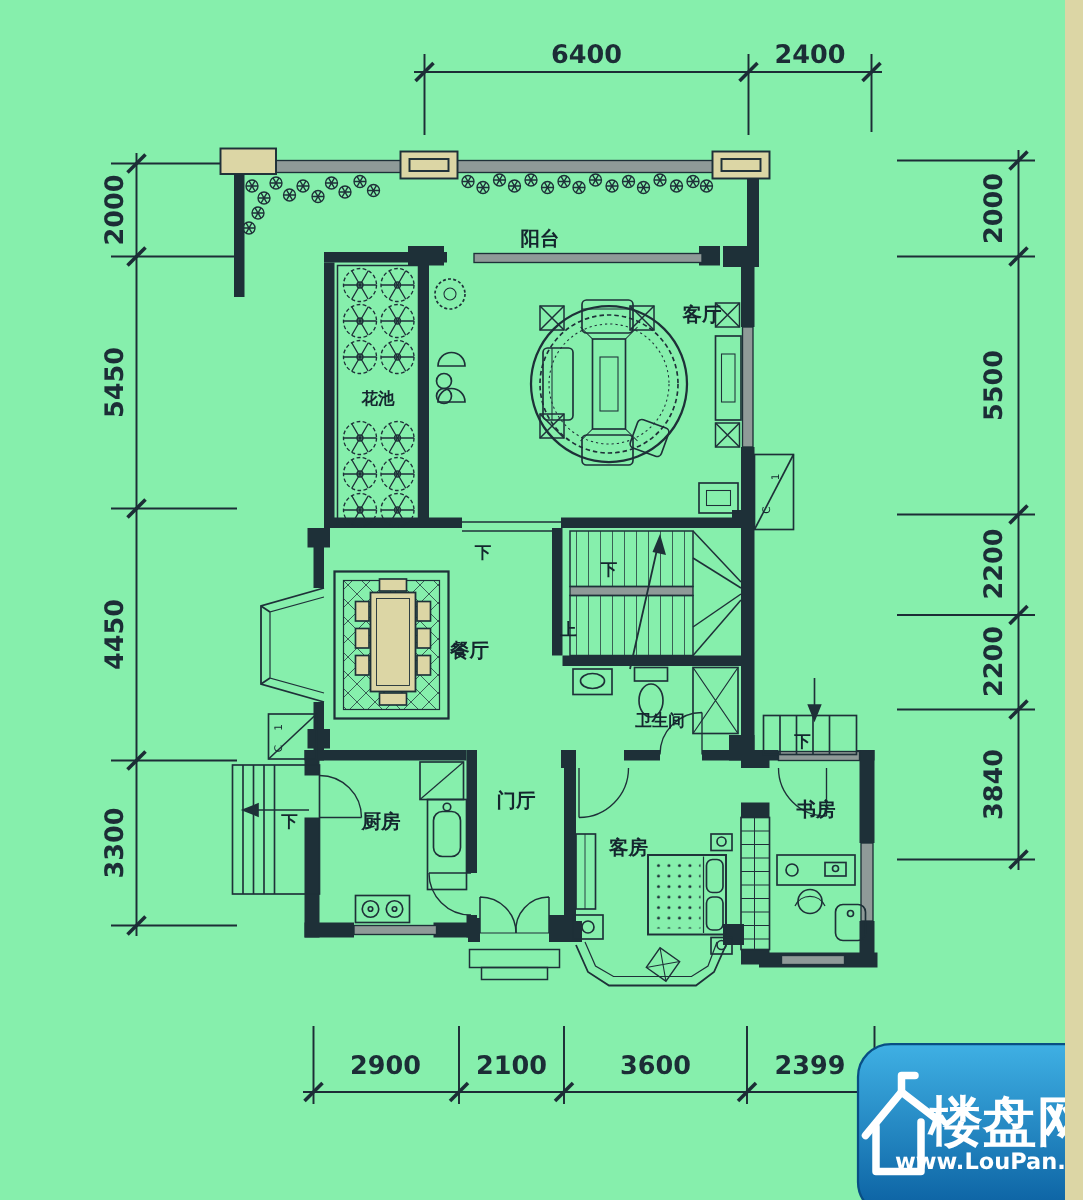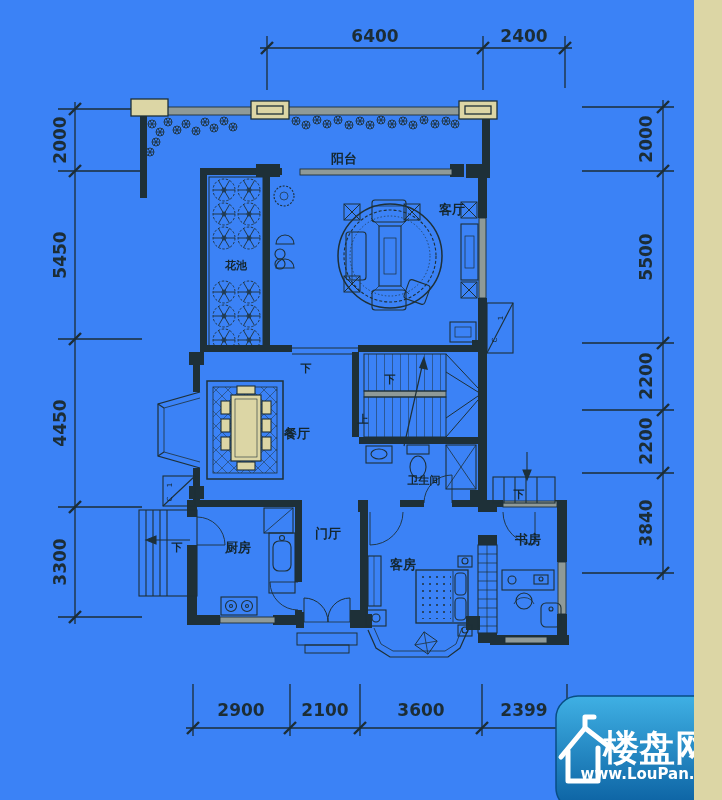--- a/index.html
+++ b/index.html
@@ -1,16 +1,16 @@
 <!DOCTYPE html>
 <html><head>
 <meta charset="utf-8">
 <style>
   html,body{margin:0;padding:0;background:#dcd6a5;}
-  #stage{position:relative;width:694px;height:800px;overflow:hidden;background:#3b82f6;}
+  #stage{position:relative;width:694px;height:800px;overflow:hidden;background:#86efac;padding-left:16px;}
   svg{display:block}
   text{font-family:"DejaVu Sans","Liberation Sans",sans-serif;}
   .dim{font-weight:bold;font-size:17px;fill:#1c2d36;letter-spacing:0px;}
   .room{font-size:13px;fill:#14262e;font-weight:bold;}
   .room-sm{font-size:11px;fill:#14262e;font-weight:bold;}
   .stair-t{font-size:11px;fill:#14262e;font-weight:bold;}
   .tiny{font-size:7px;fill:#14262e;}
   .logo-name{font-size:36px;font-weight:bold;fill:#ffffff;}
   .logo-url{font-size:15px;font-weight:bold;fill:#ffffff;}
 </style>

